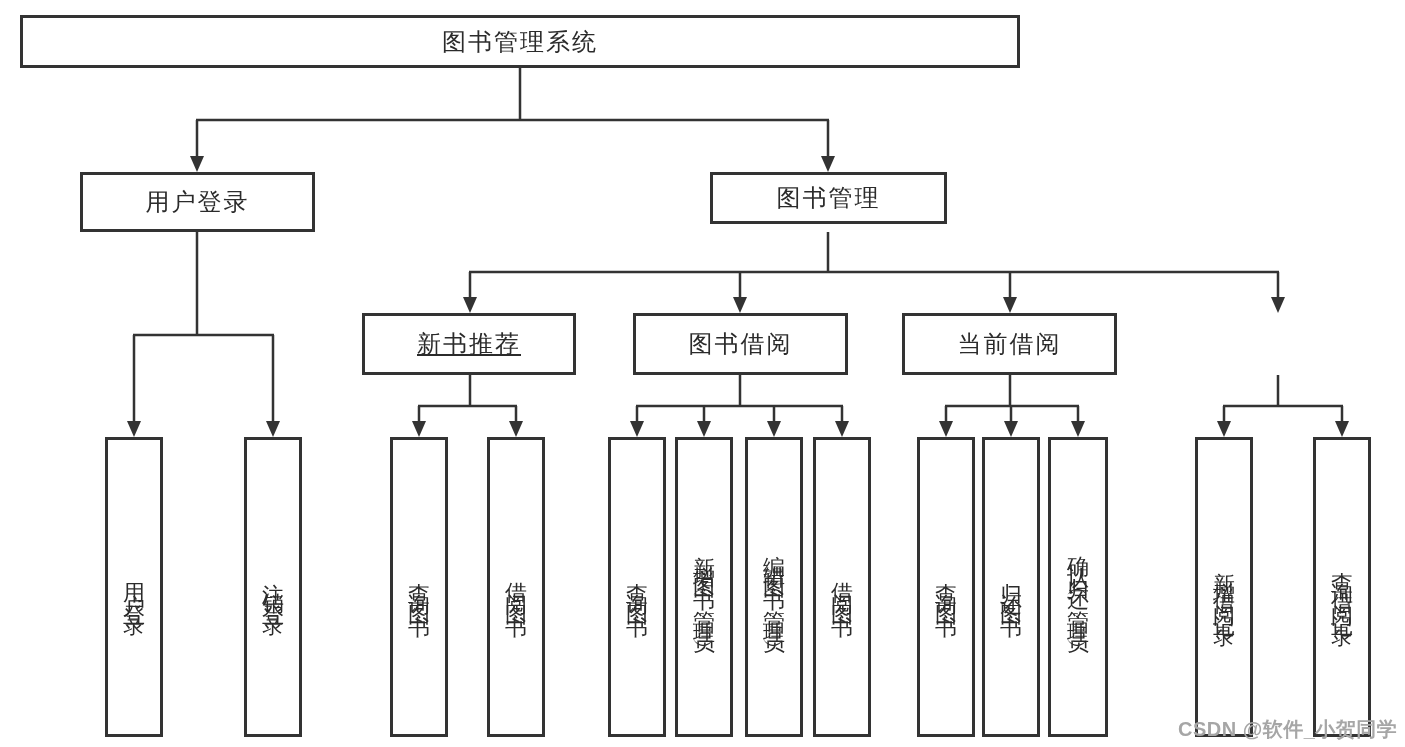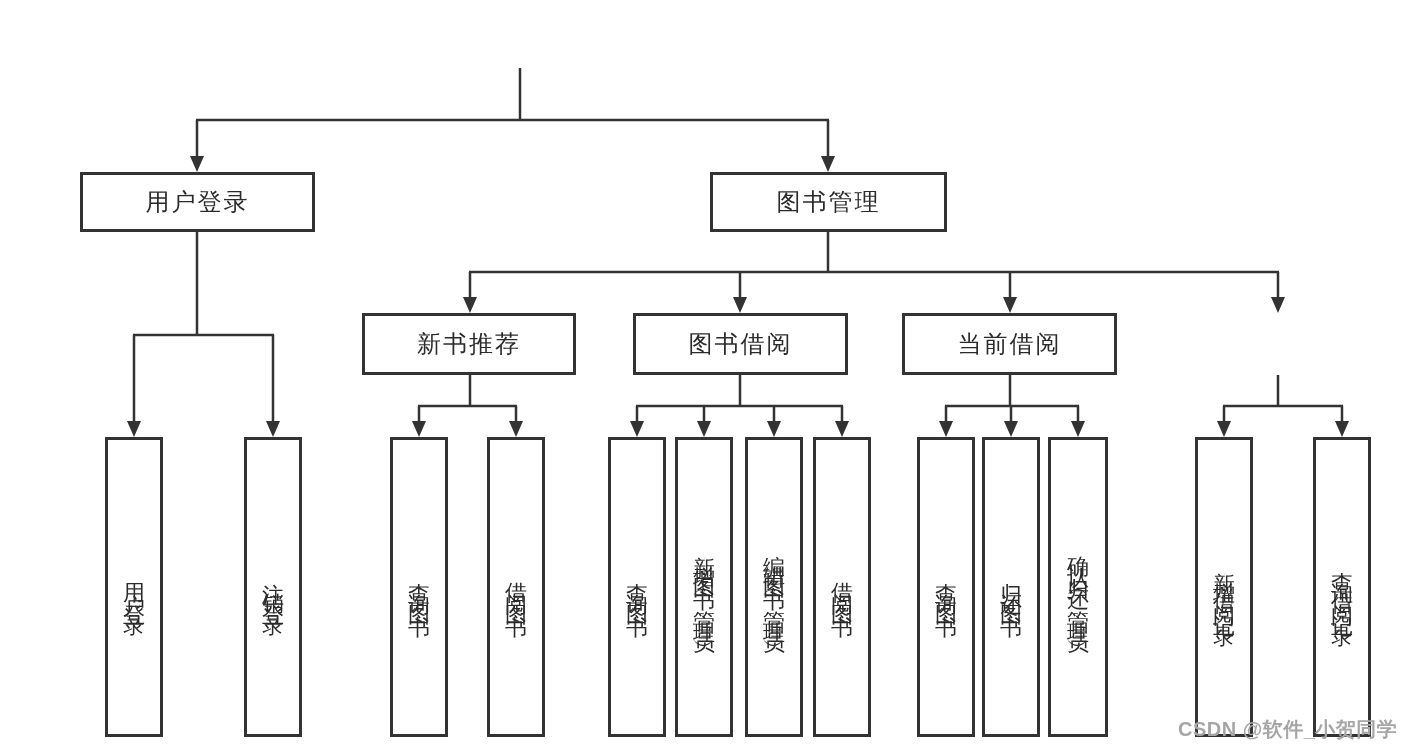--- a/index.html
+++ b/index.html
@@ -81,29 +81,32 @@
       <polygon points="767,421 781,421 774,437"></polygon>
       <polygon points="835,421 849,421 842,437"></polygon>
       <polygon points="939,421 953,421 946,437"></polygon>
       <polygon points="1004,421 1018,421 1011,437"></polygon>
       <polygon points="1071,421 1085,421 1078,437"></polygon>
       <polygon points="1217,421 1231,421 1224,437"></polygon>
       <polygon points="1335,421 1349,421 1342,437"></polygon>
     </g>
   </svg>
 
+  <div class="node hbox" style="left:20px; top:15px; width:1000px; height:53px;">
+    <span>图书管理系统</span>
+  </div>
 
   <div class="node hbox" style="left:80px; top:172px; width:235px; height:60px;">
     <span>用户登录</span>
   </div>
-  <div class="node hbox" style="left:710px; top:172px; width:237px; height:60px;">
+  <div class="node hbox" style="left:710px; top:172px; width:237px; height:52px;">
     <span>图书管理</span>
   </div>
 
-  <div class="node hbox" style="left:362px; top:313px; width:214px; height:62px;">
+  <div class="node hbox" style="left:362px; top:313px; width:214px; height:62px;text-decoration:underline;">
     <span>新书推荐</span>
   </div>
   <div class="node hbox" style="left:902px; top:313px; width:215px; height:62px;">
     <span>当前借阅</span>
   </div>
   <div class="node hbox" style="left:633px; top:313px; width:215px; height:62px;">
     <span>图书借阅</span>
   </div>
 
   <div class="node vbox" style="left:105px; top:437px; width:58px; height:300px;">

